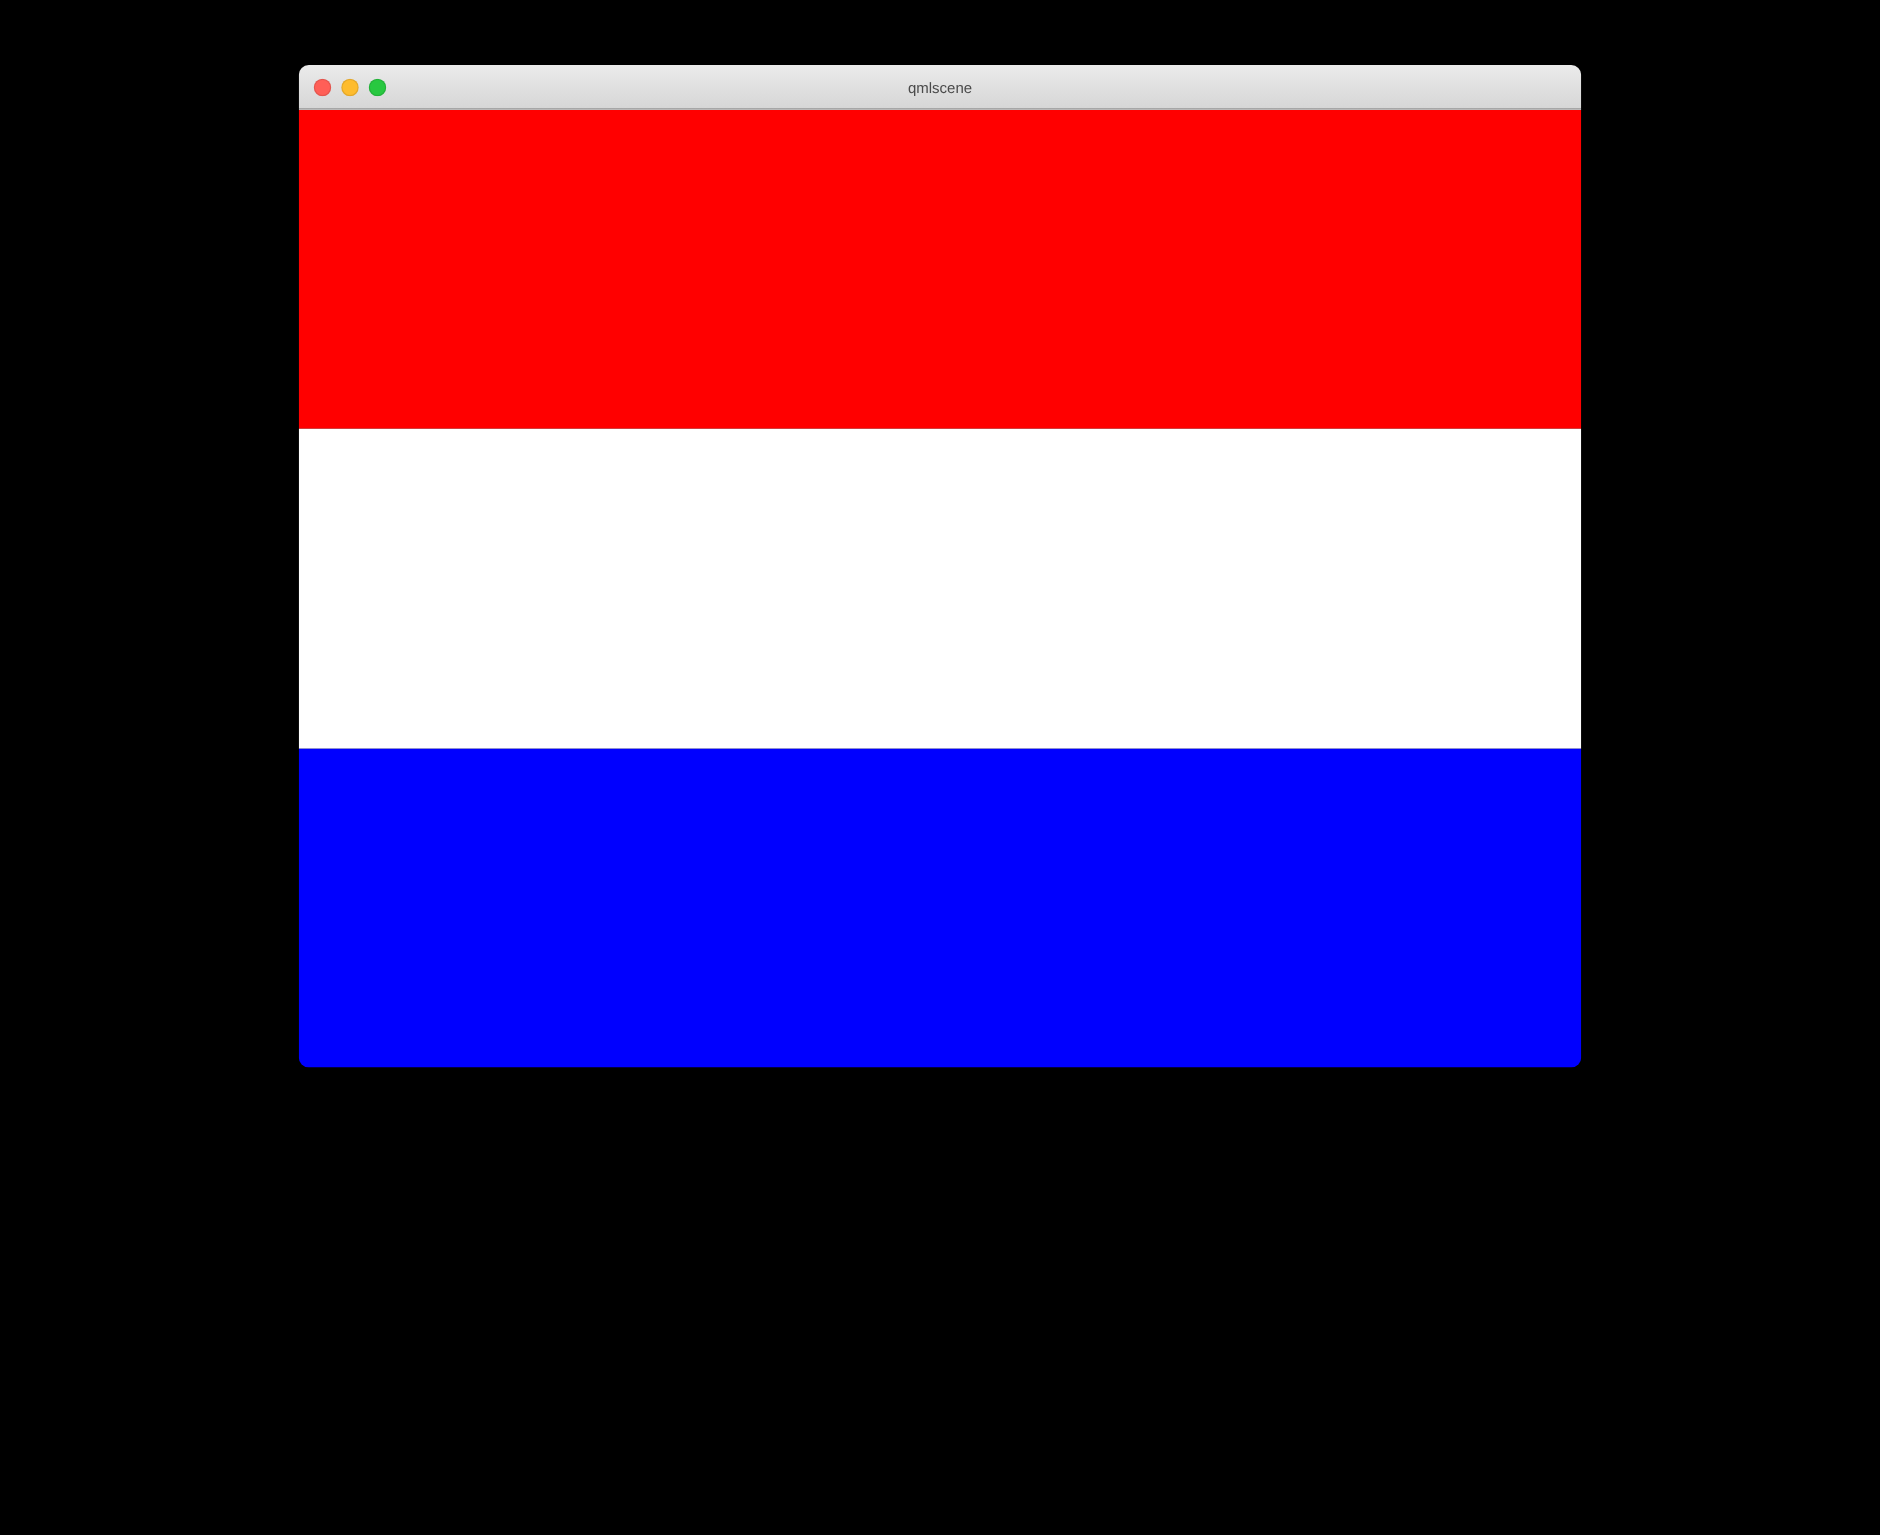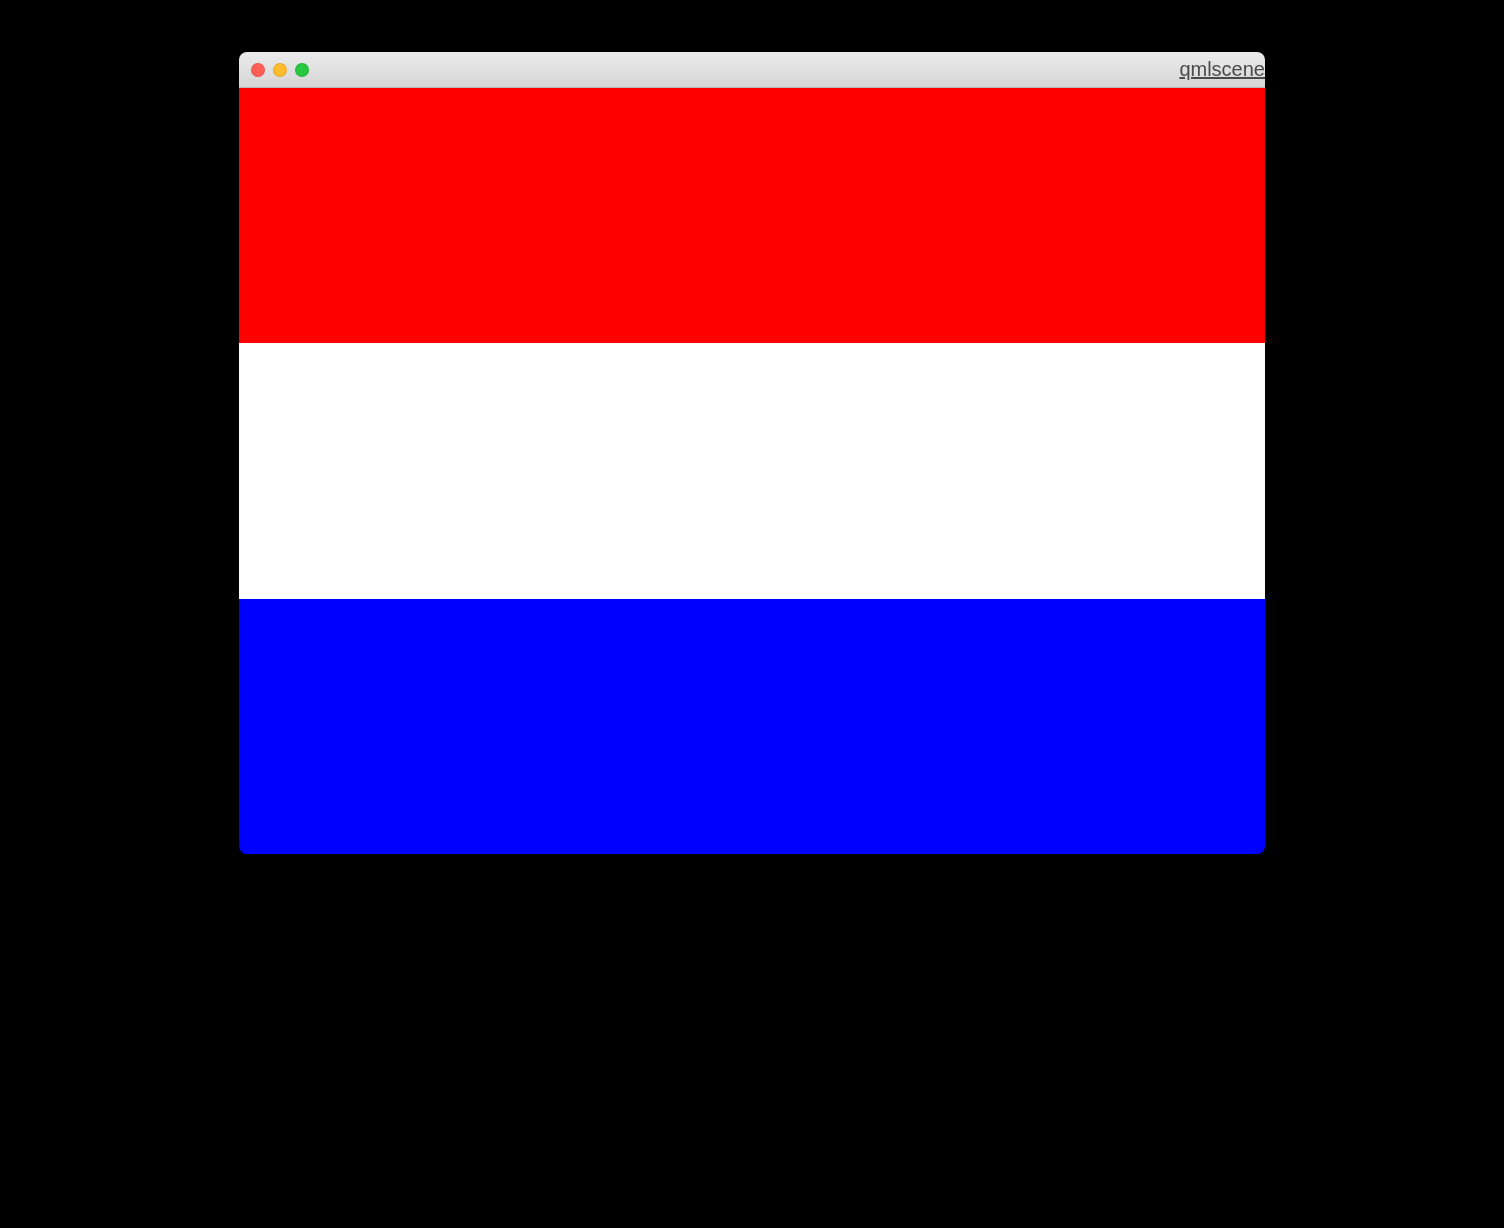--- a/index.html
+++ b/index.html
@@ -62,25 +62,24 @@
     .traffic-light.minimize {
       background-color: #febc2e;
     }
     
     .traffic-light.zoom {
       background-color: #28c840;
     }
     
     .window-title {
       flex: 1;
-      text-align: right;
-      font-size: 20px;
+      text-align: center;
+      font-size: 12px;
       color: #4a4a4a;
       font-weight: 400;
-      text-decoration: underline;
     }
     
     .content {
       flex: 1;
       display: flex;
       flex-direction: column;
     }
     
     .stripe {
       flex: 1;

